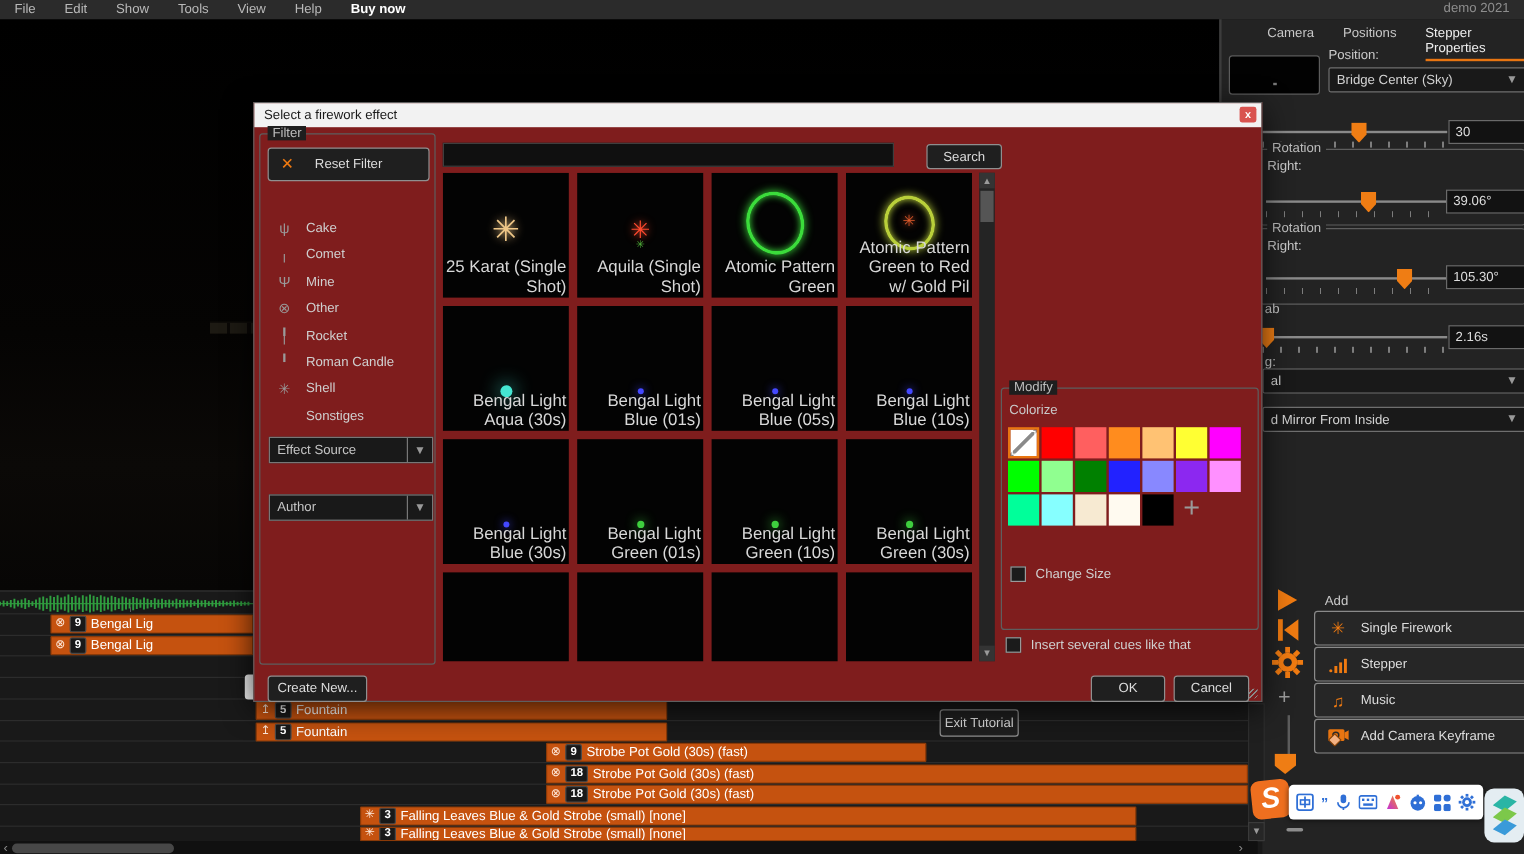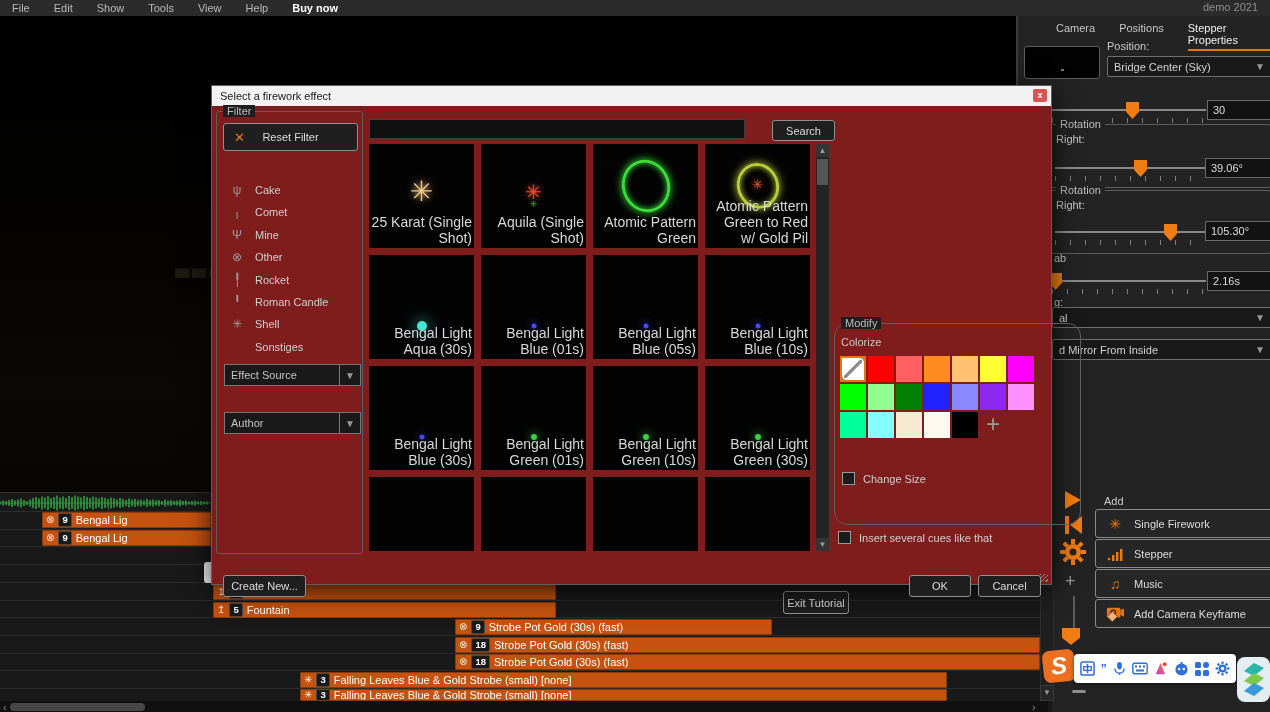--- a/index.html
+++ b/index.html
@@ -73,39 +73,39 @@
   #fx-grid{left:157px;top:58px;width:443px;height:407px;display:grid;grid-template-columns:repeat(4,105px);
     grid-auto-rows:104px;column-gap:7px;row-gap:7px;overflow:hidden;}
   .tile{position:relative;background:#030303;overflow:hidden;}
   .tile-label{position:absolute;bottom:2px;left:2px;right:2px;text-align:right;color:#d8d8d8;font-size:14px;line-height:1.15;}
   .fx-dot{position:absolute;left:50%;top:68%;border-radius:50%;transform:translate(-50%,-50%);}
   .fx-burst{position:absolute;left:50%;top:46%;transform:translate(-50%,-50%);line-height:1;}
   .fx-ring{position:absolute;left:50%;top:40%;transform:translate(-50%,-50%) rotate(-18deg);border-radius:50%;}
   #fx-scroll{left:604px;top:58px;width:13px;height:407px;background:#242424;}
   .sb-btn{position:absolute;left:0;width:13px;height:13px;background:#343434;color:#9a9a9a;font-size:8px;text-align:center;line-height:13px;}
   #sb-thumb{position:absolute;left:1px;top:15px;width:11px;height:26px;background:#555;}
-  #modify-box{left:622px;top:237px;width:213px;height:200px;border:1px solid #5e5e5e;border-radius:13px;padding-left:32px;}
+  #modify-box{left:622px;top:237px;width:213px;height:200px;border:1px solid #5e5e5e;border-radius:3px;}
   #modify-box .legend{background:#1e1e1e;}
   #swatches{position:absolute;left:5px;top:32px;width:200px;display:grid;grid-template-columns:repeat(7,26px);grid-auto-rows:26px;gap:2px;}
   .swatch{width:26px;height:26px;box-sizing:border-box;}
   .swatch-none{background:linear-gradient(135deg,#fff 44%,#8a8a8a 46%,#8a8a8a 54%,#fff 56%);border:2px solid #e87511;outline:1px solid #fff;outline-offset:-4px;}
   .swatch-plus{background:none;color:#9a9a9a;font-size:24px;line-height:24px;text-align:center;}
   .cb{width:11px;height:11px;border:1px solid #9a9a9a;background:#1b1b1b;display:inline-block;}
   .cb-row{position:absolute;display:flex;align-items:center;gap:8px;color:#cfcfcf;}
   #grip{left:828px;top:488px;width:8px;height:8px;
     background:repeating-linear-gradient(135deg,#8a8a8a 0 1px,transparent 1px 3px);}
   
   #white-edge{left:204px;top:562px;width:9px;height:21px;background:#f2f2f2;border-radius:3px 0 0 3px;z-index:4;}
   #sogou-logo{left:1043px;top:650px;width:32px;height:32px;background:#ee6f1f;border-radius:7px;transform:rotate(-6deg);
     color:#fff;font-weight:bold;font-size:24px;text-align:center;line-height:31px;z-index:9;font-style:italic;}
   #ime-bar{left:1074px;top:654px;width:162px;height:29px;background:#fff;border-radius:4px;box-shadow:0 1px 4px rgba(0,0,0,.5);
     display:flex;align-items:center;justify-content:space-evenly;z-index:9;}
   #ime-dash{left:1072px;top:690px;width:14px;height:3px;background:#8d8d8d;border-radius:2px;z-index:9;}
   #snip-logo{left:1237px;top:657px;width:33px;height:45px;background:#e4edf2;border-radius:8px;z-index:9;}
-  .dlg-btn{position:absolute;height:20px;margin-top:12px;}
+  .dlg-btn{position:absolute;height:20px;}
 </style>
 </head>
 <body>
 
 <div id="stage">
 
   <div id="menubar" class="abs">
     <div id="menubar-items" style="display:flex">
         <span class="menu-item">File</span>
         <span class="menu-item">Edit</span>

